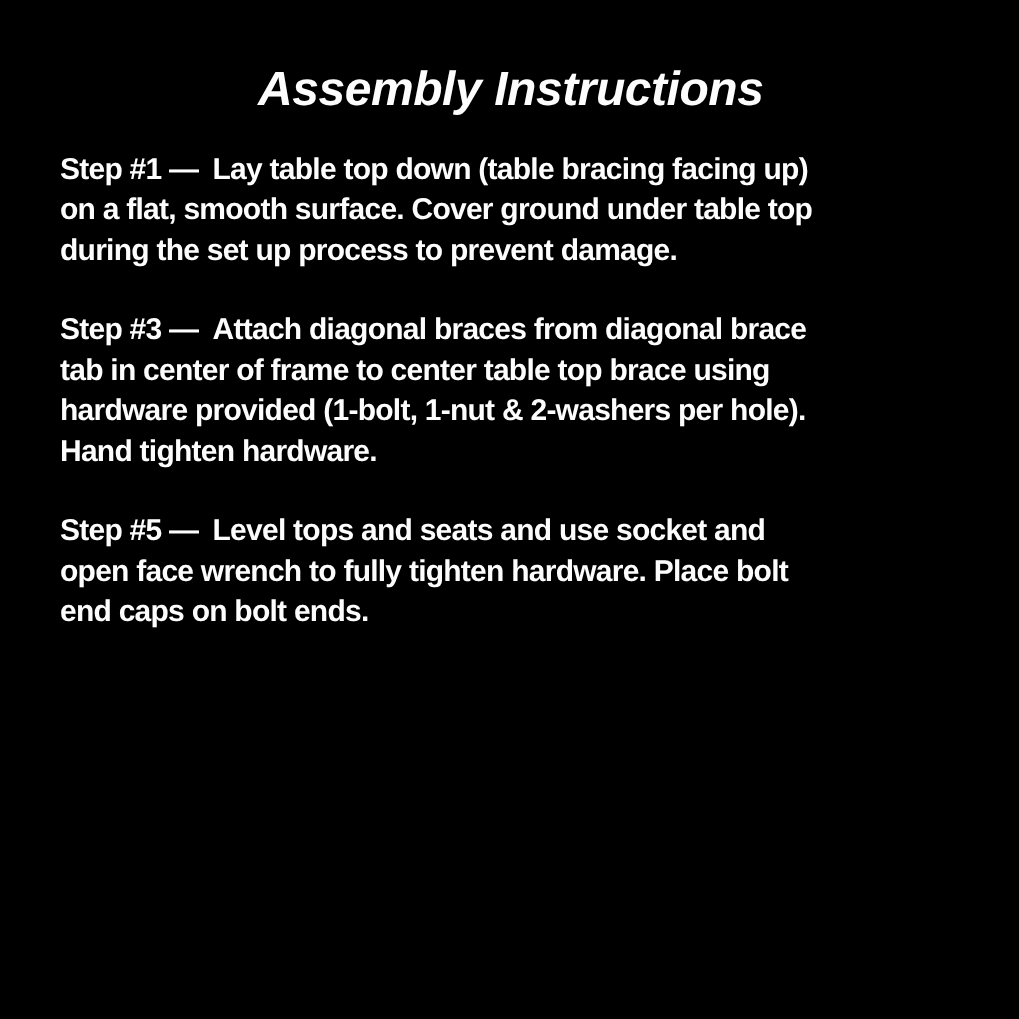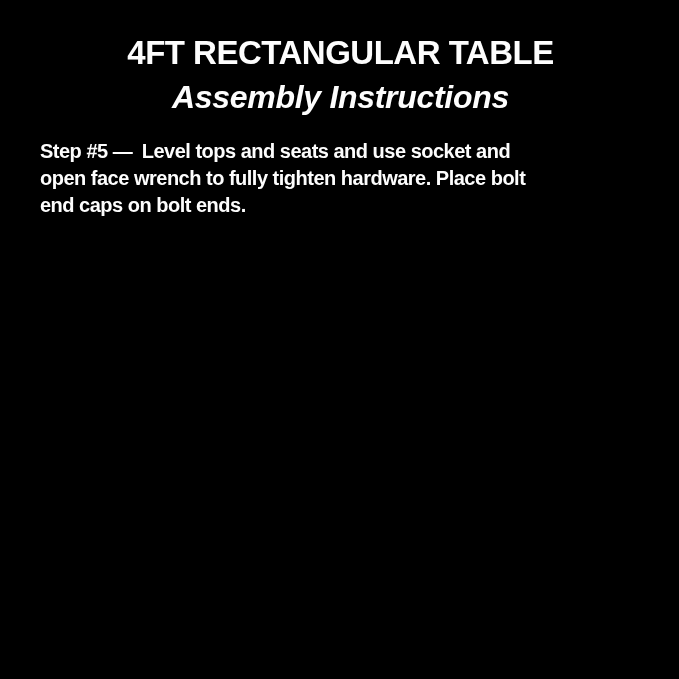--- a/index.html
+++ b/index.html
@@ -45,21 +45,27 @@
     line-height: 27px;
     letter-spacing: -0.5px;
     white-space: pre-line;
     margin: 0 0 26px 0;
   }
 </style>
 </head>
 <body>
 
 <div class="poster">
-  <h1 class="title">4FT RECTANGULAR TABLE</h1>
   <h2 class="subtitle">Assembly Instructions</h2>
 
   <div class="steps">
+    <p class="step">Step #1 — Lay table top down (table bracing facing up)
+on a flat, smooth surface. Cover ground under table top
+during the set up process to prevent damage.</p>
+    <p class="step">Step #3 — Attach diagonal braces from diagonal brace
+tab in center of frame to center table top brace using
+hardware provided (1-bolt, 1-nut &amp; 2-washers per hole).
+Hand tighten hardware.</p>
     <p class="step">Step #5 — Level tops and seats and use socket and
 open face wrench to fully tighten hardware. Place bolt
 end caps on bolt ends.</p>
   </div>
 </div>
 
 </body></html>

